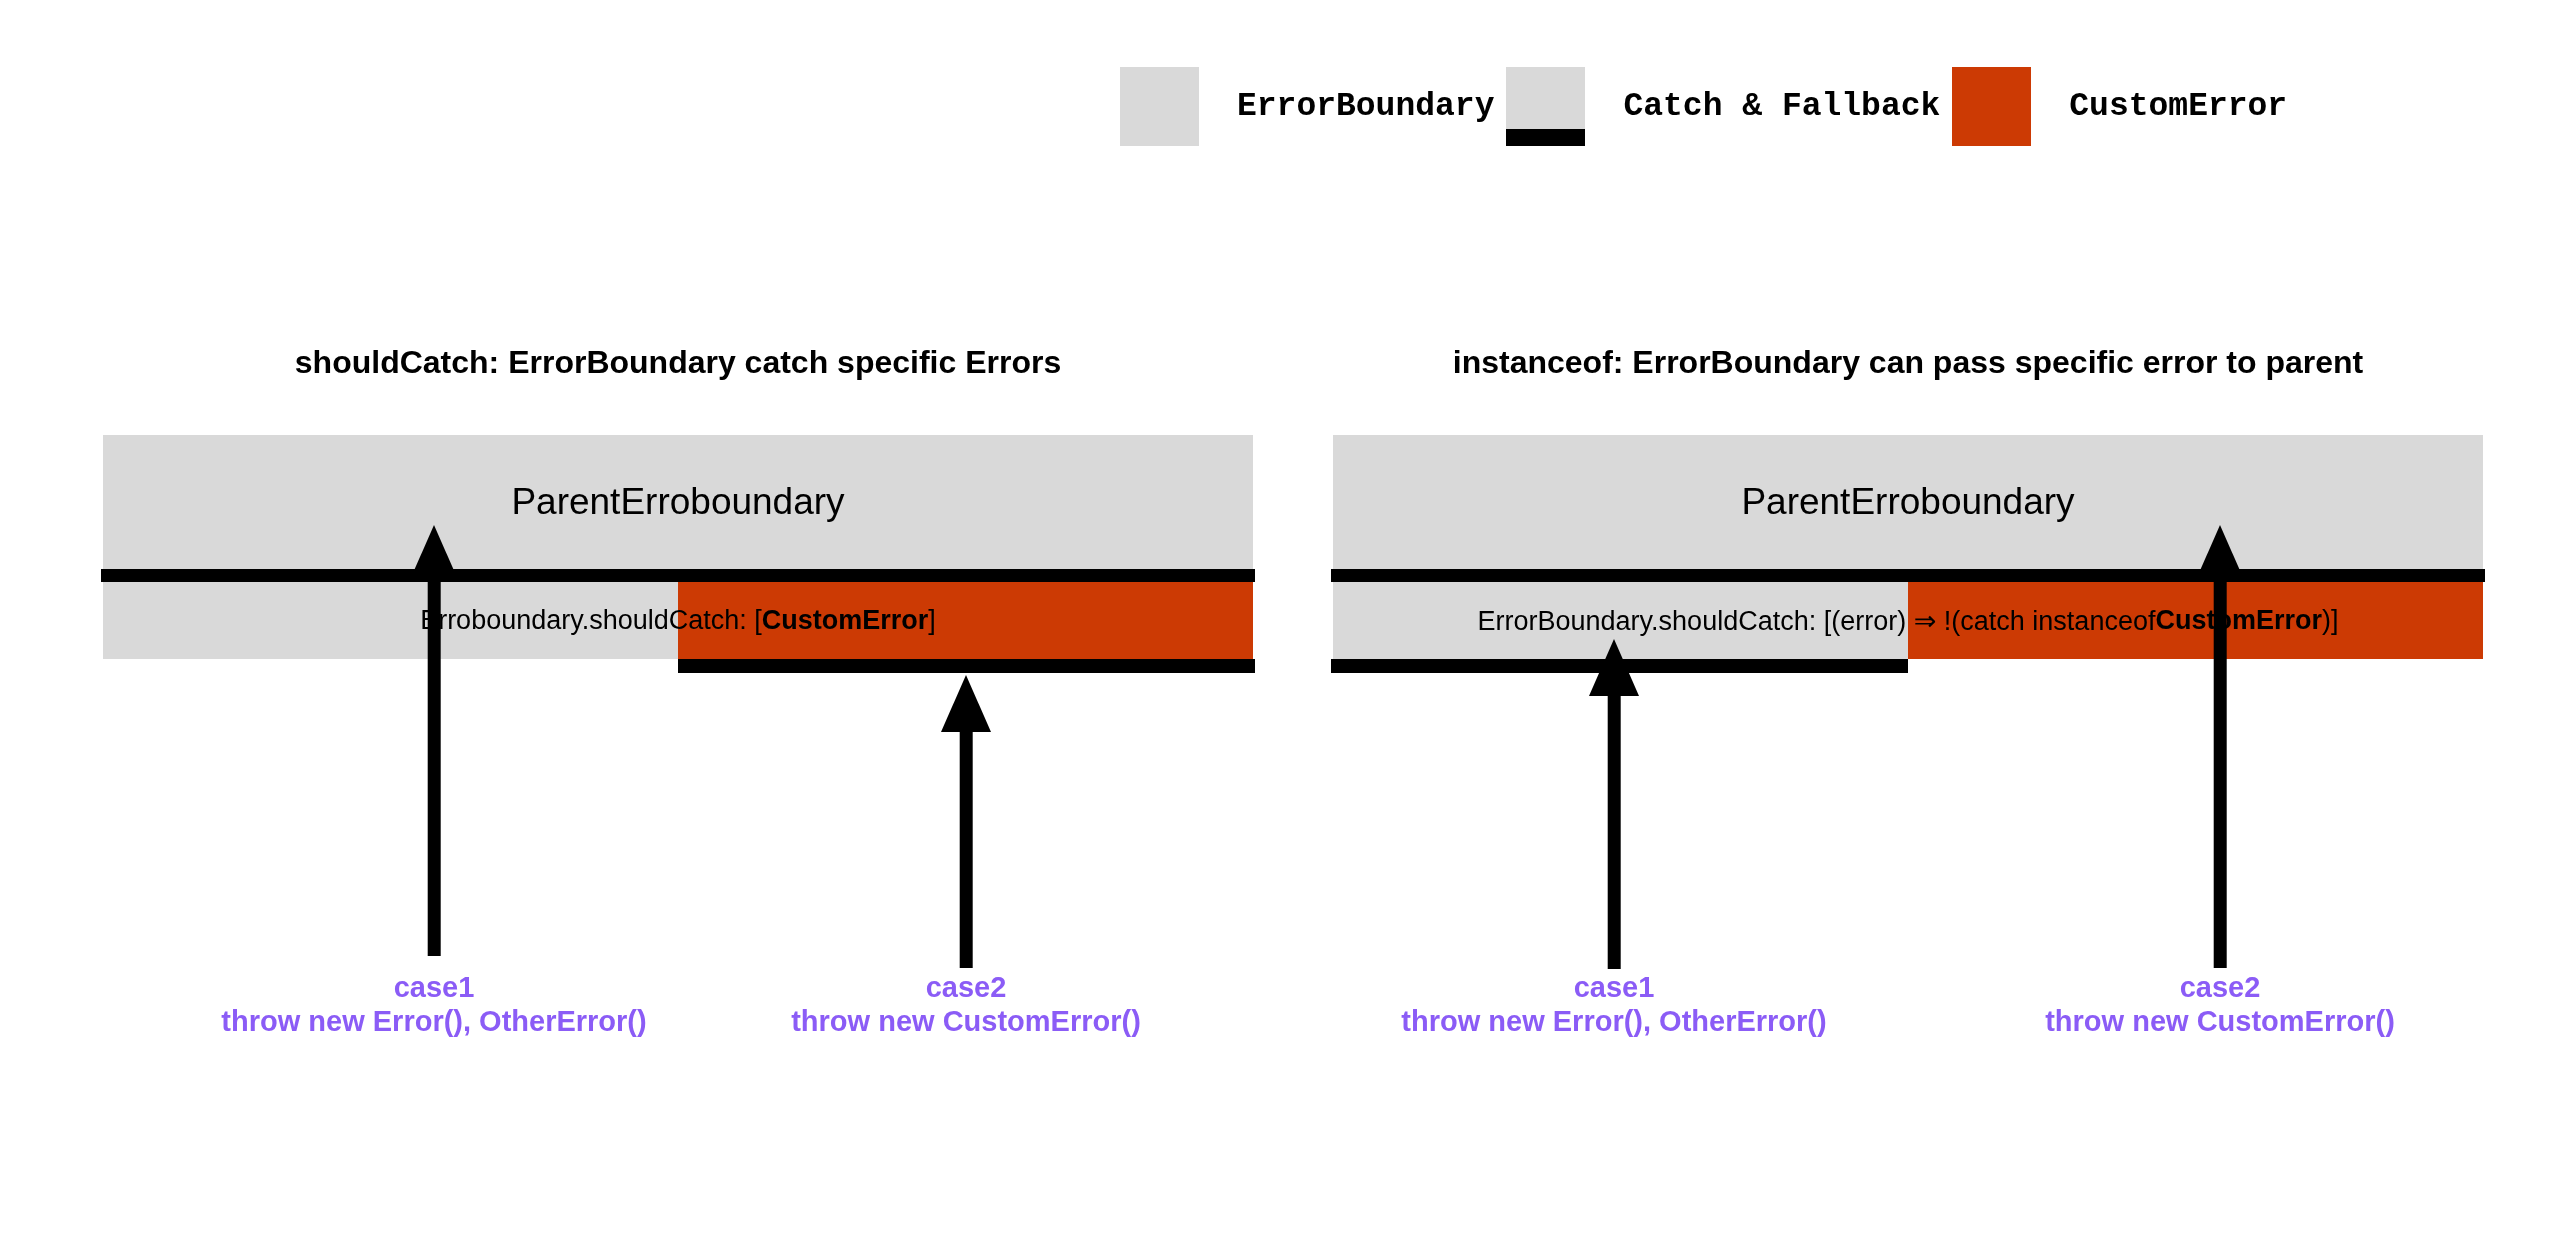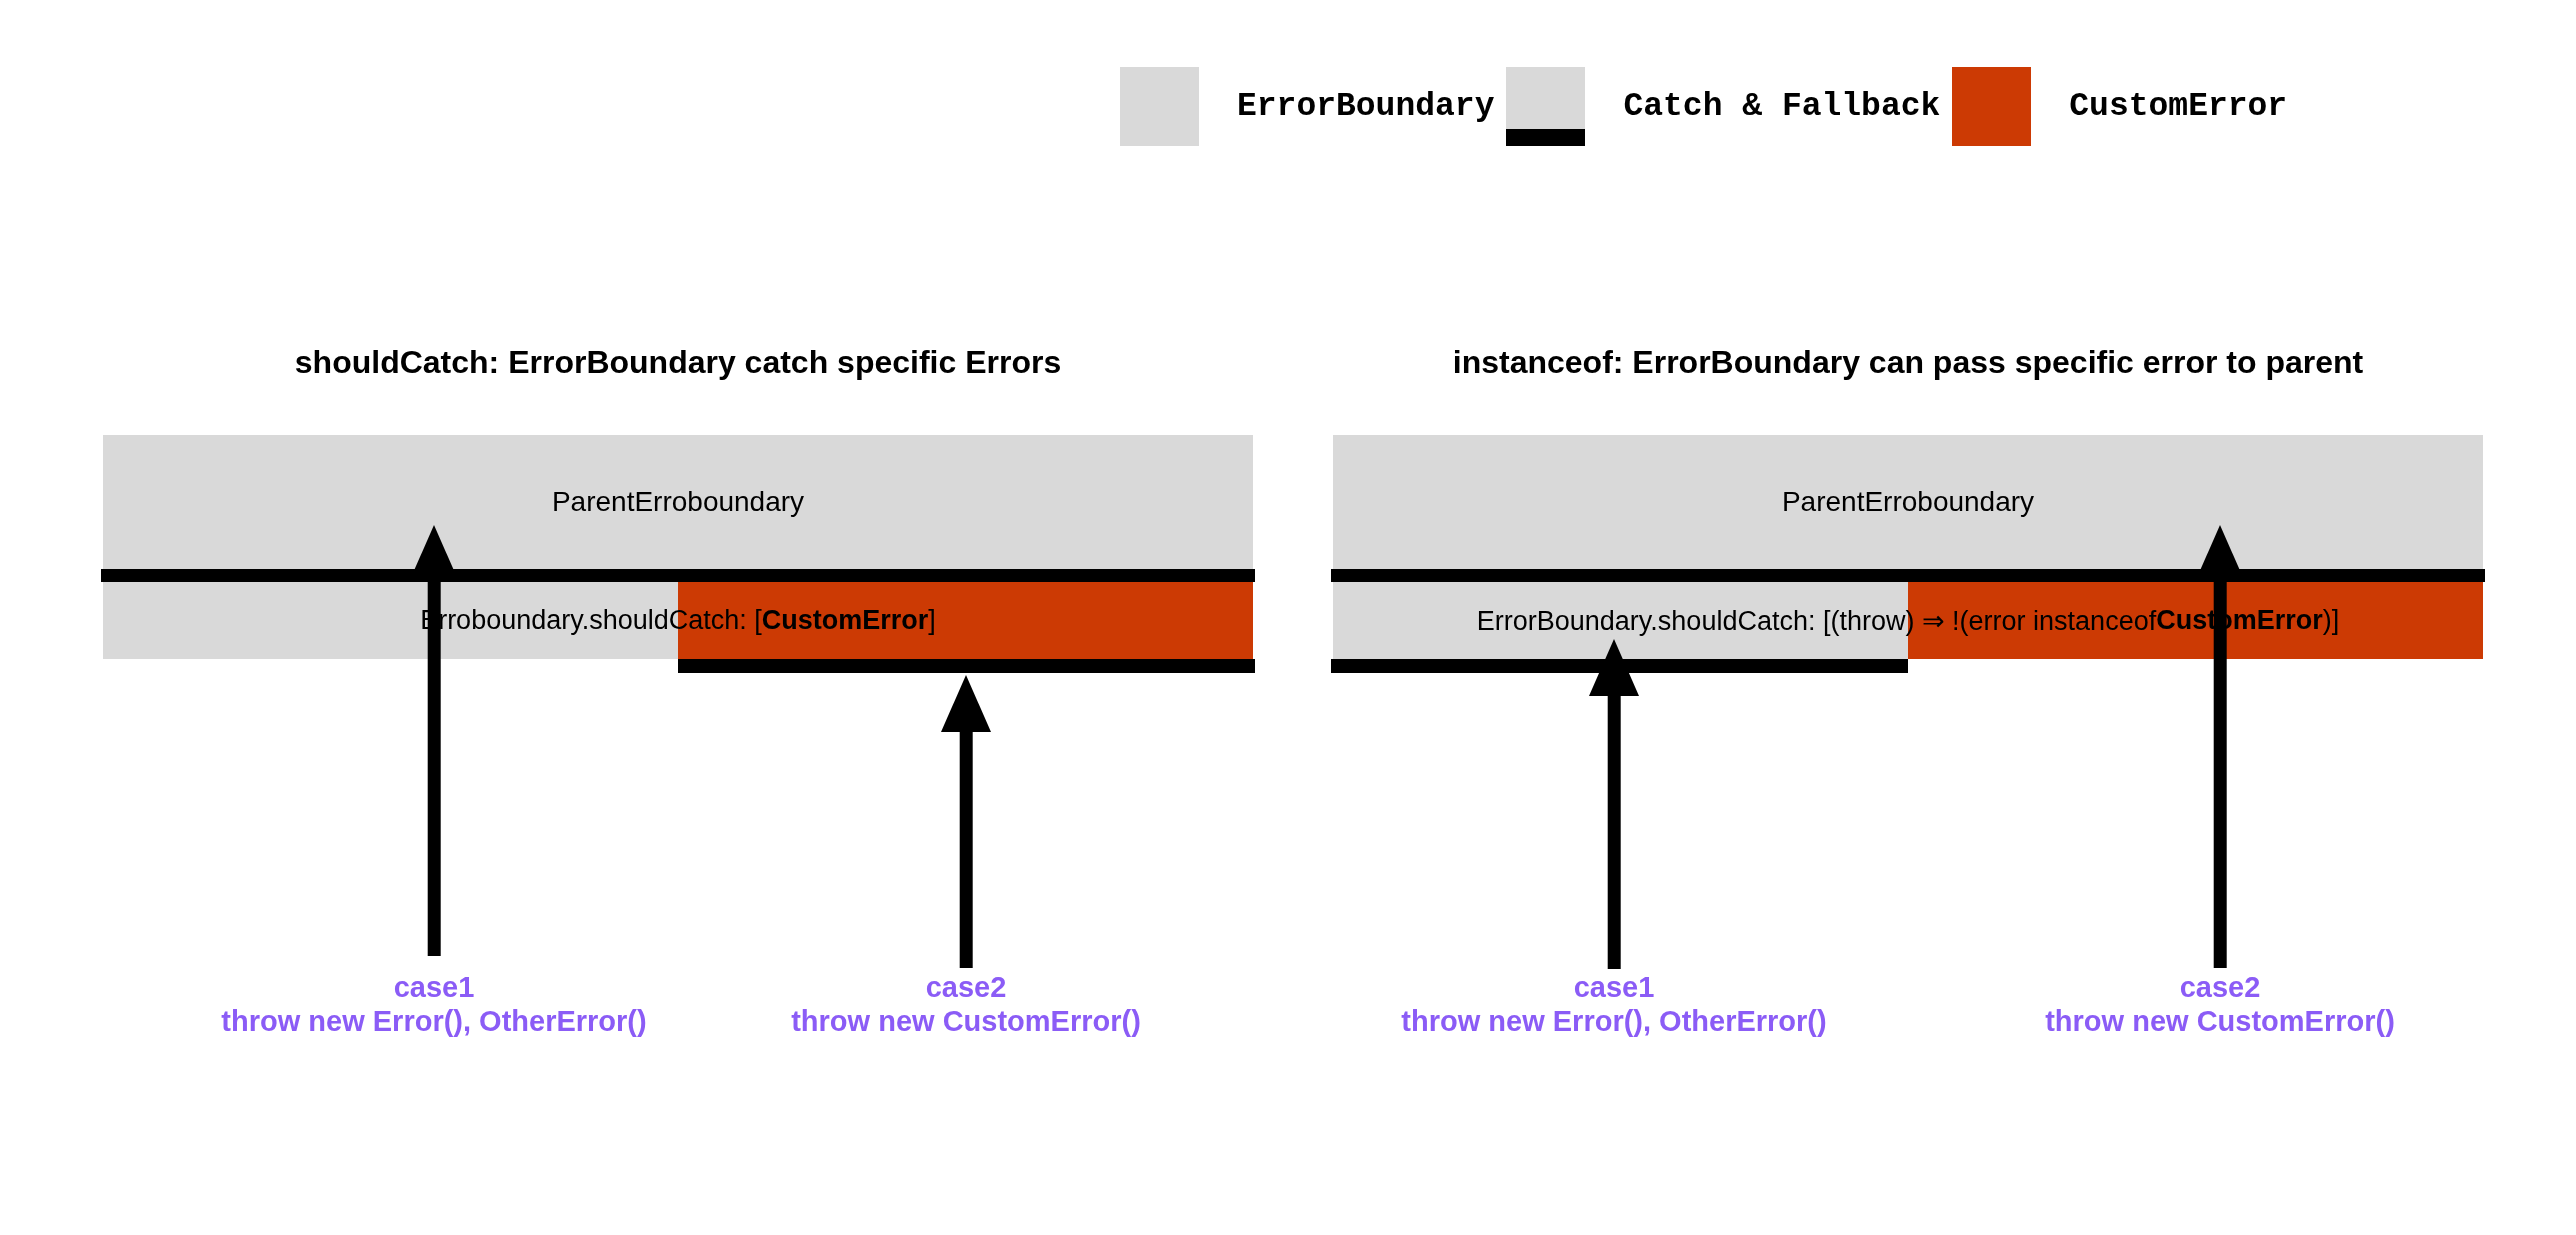--- a/index.html
+++ b/index.html
@@ -82,21 +82,21 @@
   
   .parent-row {
     position: relative;
     height: 134px;
     background: #d9d9d9;
     display: flex;
     align-items: center;
     justify-content: center;
   }
   .parent-label {
-    font-size: 28px;
+    font-size: 37px;
     color: #000000;
     font-weight: normal;
   }
 
   
   .divider-bar {
     position: relative;
     height: 13.4px;
     background: #000000;
     margin-left: -2.4px;
@@ -262,21 +262,21 @@
     </div>
 
     <div class="divider-bar"></div>
 
     <div class="child-row">
       <div class="child-halves">
         <div class="half gray" style="width:50%"></div>
         <div class="half orange" style="width:50%"></div>
       </div>
       <div class="child-label">
-        <span>ErrorBoundary.shouldCatch: [(throw) ⇒ !(error instanceof </span>
+        <span>ErrorBoundary.shouldCatch: [(error) ⇒ !(catch instanceof </span>
           <b>CustomError</b>
           <span>)]</span>
       </div>
       <div class="bottom-bar" id="right-bottom-bar"></div>
     </div>
 
   </div>
 
   <div class="arrow" style="left:256px; top:300px; width:50px; height:330px;">
     <div class="head"></div>

